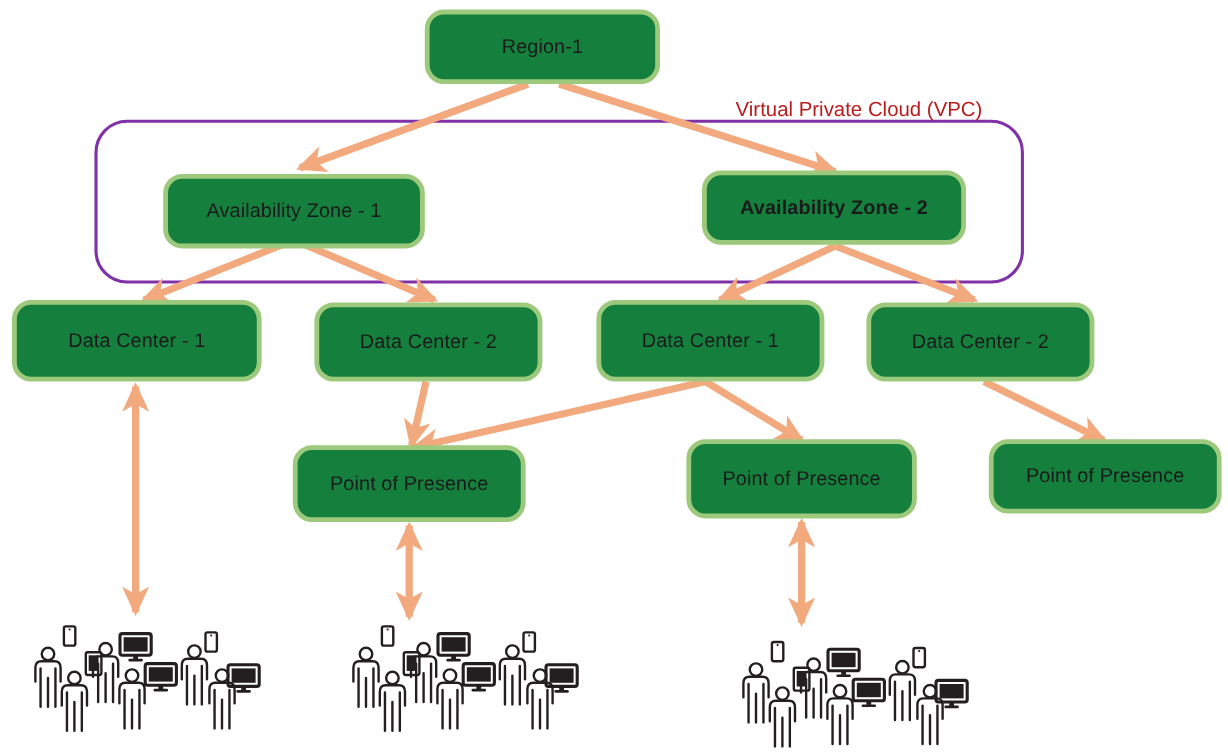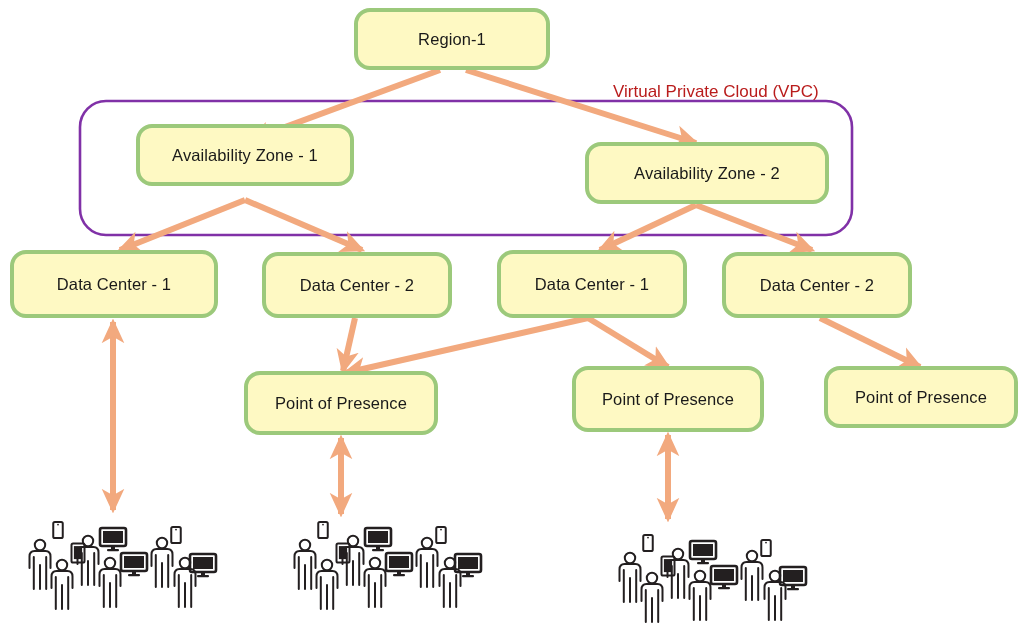--- a/index.html
+++ b/index.html
@@ -21,21 +21,21 @@
     top: 0;
     width: 1023px;
     height: 627px;
   }
   .node {
     position: absolute;
     box-sizing: border-box;
     display: flex;
     align-items: center;
     justify-content: center;
-    background: #fef9c3;
+    background: #15803d;
     border: 4px solid #9CC97B;
     border-radius: 16px;
     color: #1a1a1a;
     font-size: 16.5px;
     letter-spacing: 0.1px;
     white-space: nowrap;
     z-index: 5;
   }
   .vpc-label {
     position: absolute;
@@ -106,24 +106,24 @@
   <g>
     <line x1="668" y1="435" x2="668" y2="519" stroke="#F2A97E" stroke-width="6" marker-start="url(#ah)" marker-end="url(#ah)"></line>
   </g>
 </svg>
 
 <div class="vpc-label" style="left:613px; top:82px;">Virtual Private Cloud (VPC)</div>
 
 <div class="node" style="left:354px; top:8px; width:196px; height:62px;">
   <span>Region-1</span>
 </div>
-<div class="node" style="left:136px; top:124px; width:218px; height:62px;">
+<div class="node" style="left:136px; top:145px; width:218px; height:62px;">
   <span>Availability Zone - 1</span>
 </div>
-<div class="node" style="left:585px; top:142px; width:244px; height:62px;">
+<div class="node" style="left:585px; top:142px; width:220px; height:62px;font-weight:bold;">
   <span>Availability Zone - 2</span>
 </div>
 <div class="node" style="left:10px; top:250px; width:208px; height:68px;">
   <span>Data Center - 1</span>
 </div>
 <div class="node" style="left:262px; top:252px; width:190px; height:66px;">
   <span>Data Center - 2</span>
 </div>
 <div class="node" style="left:497px; top:250px; width:190px; height:68px;">
   <span>Data Center - 1</span>

